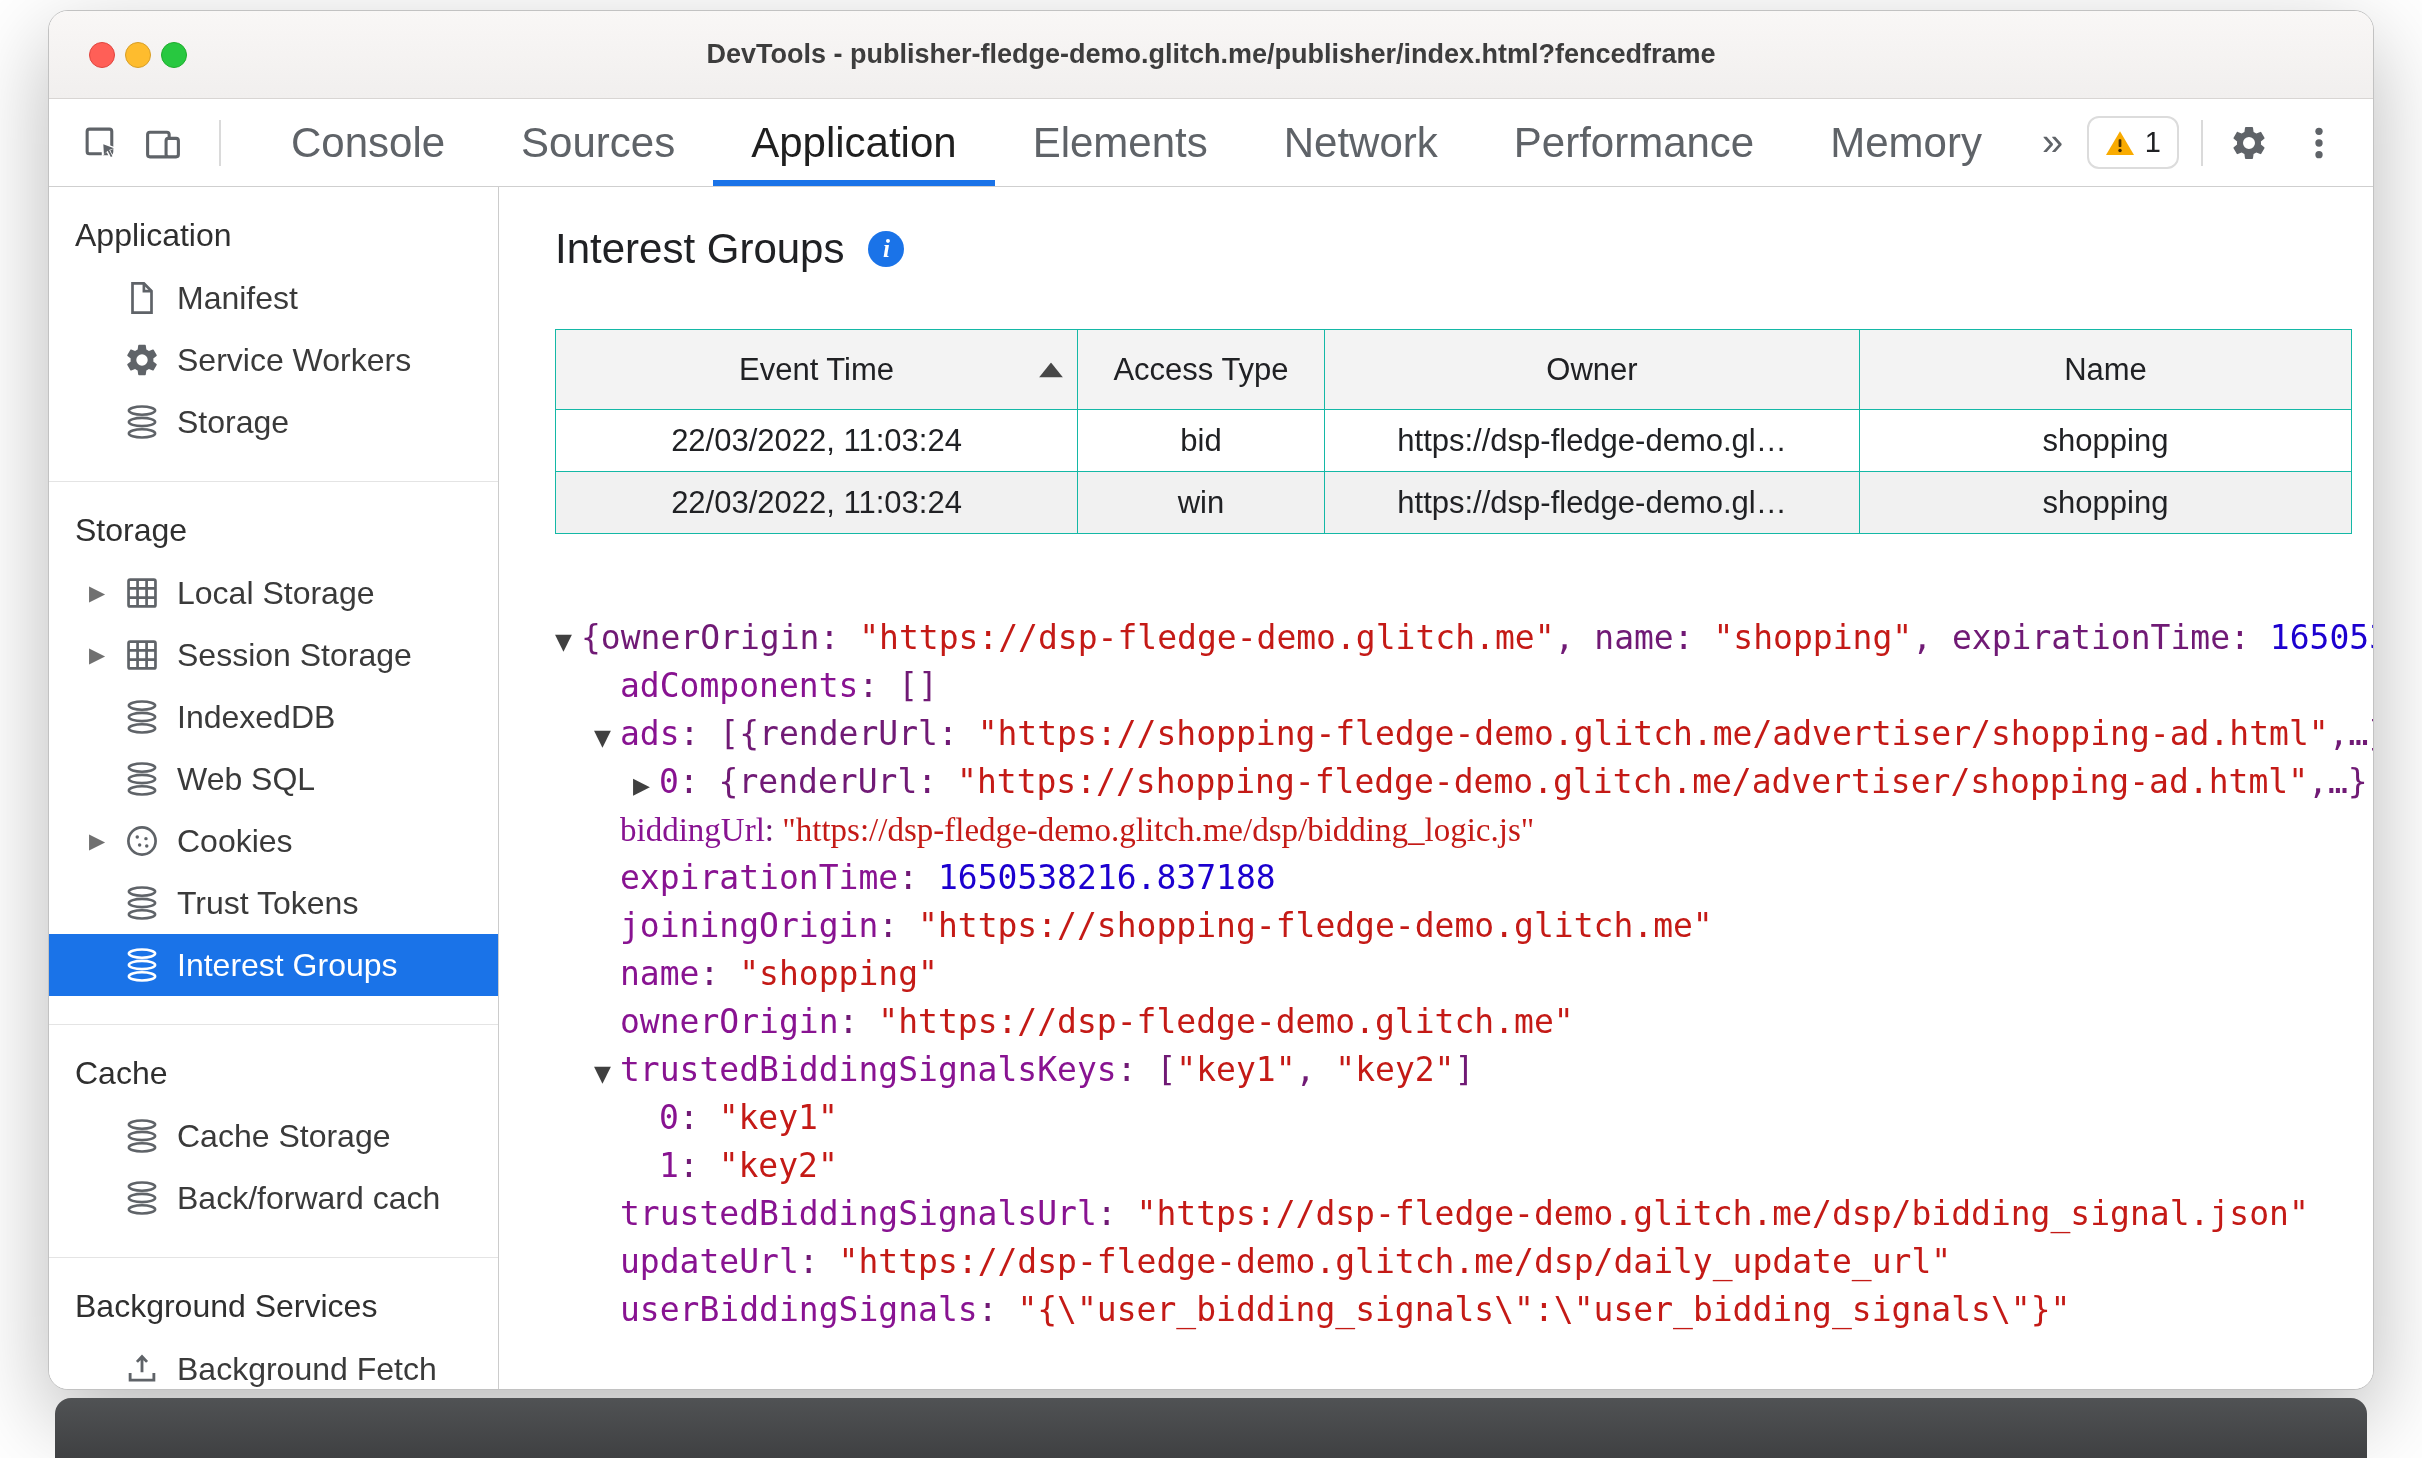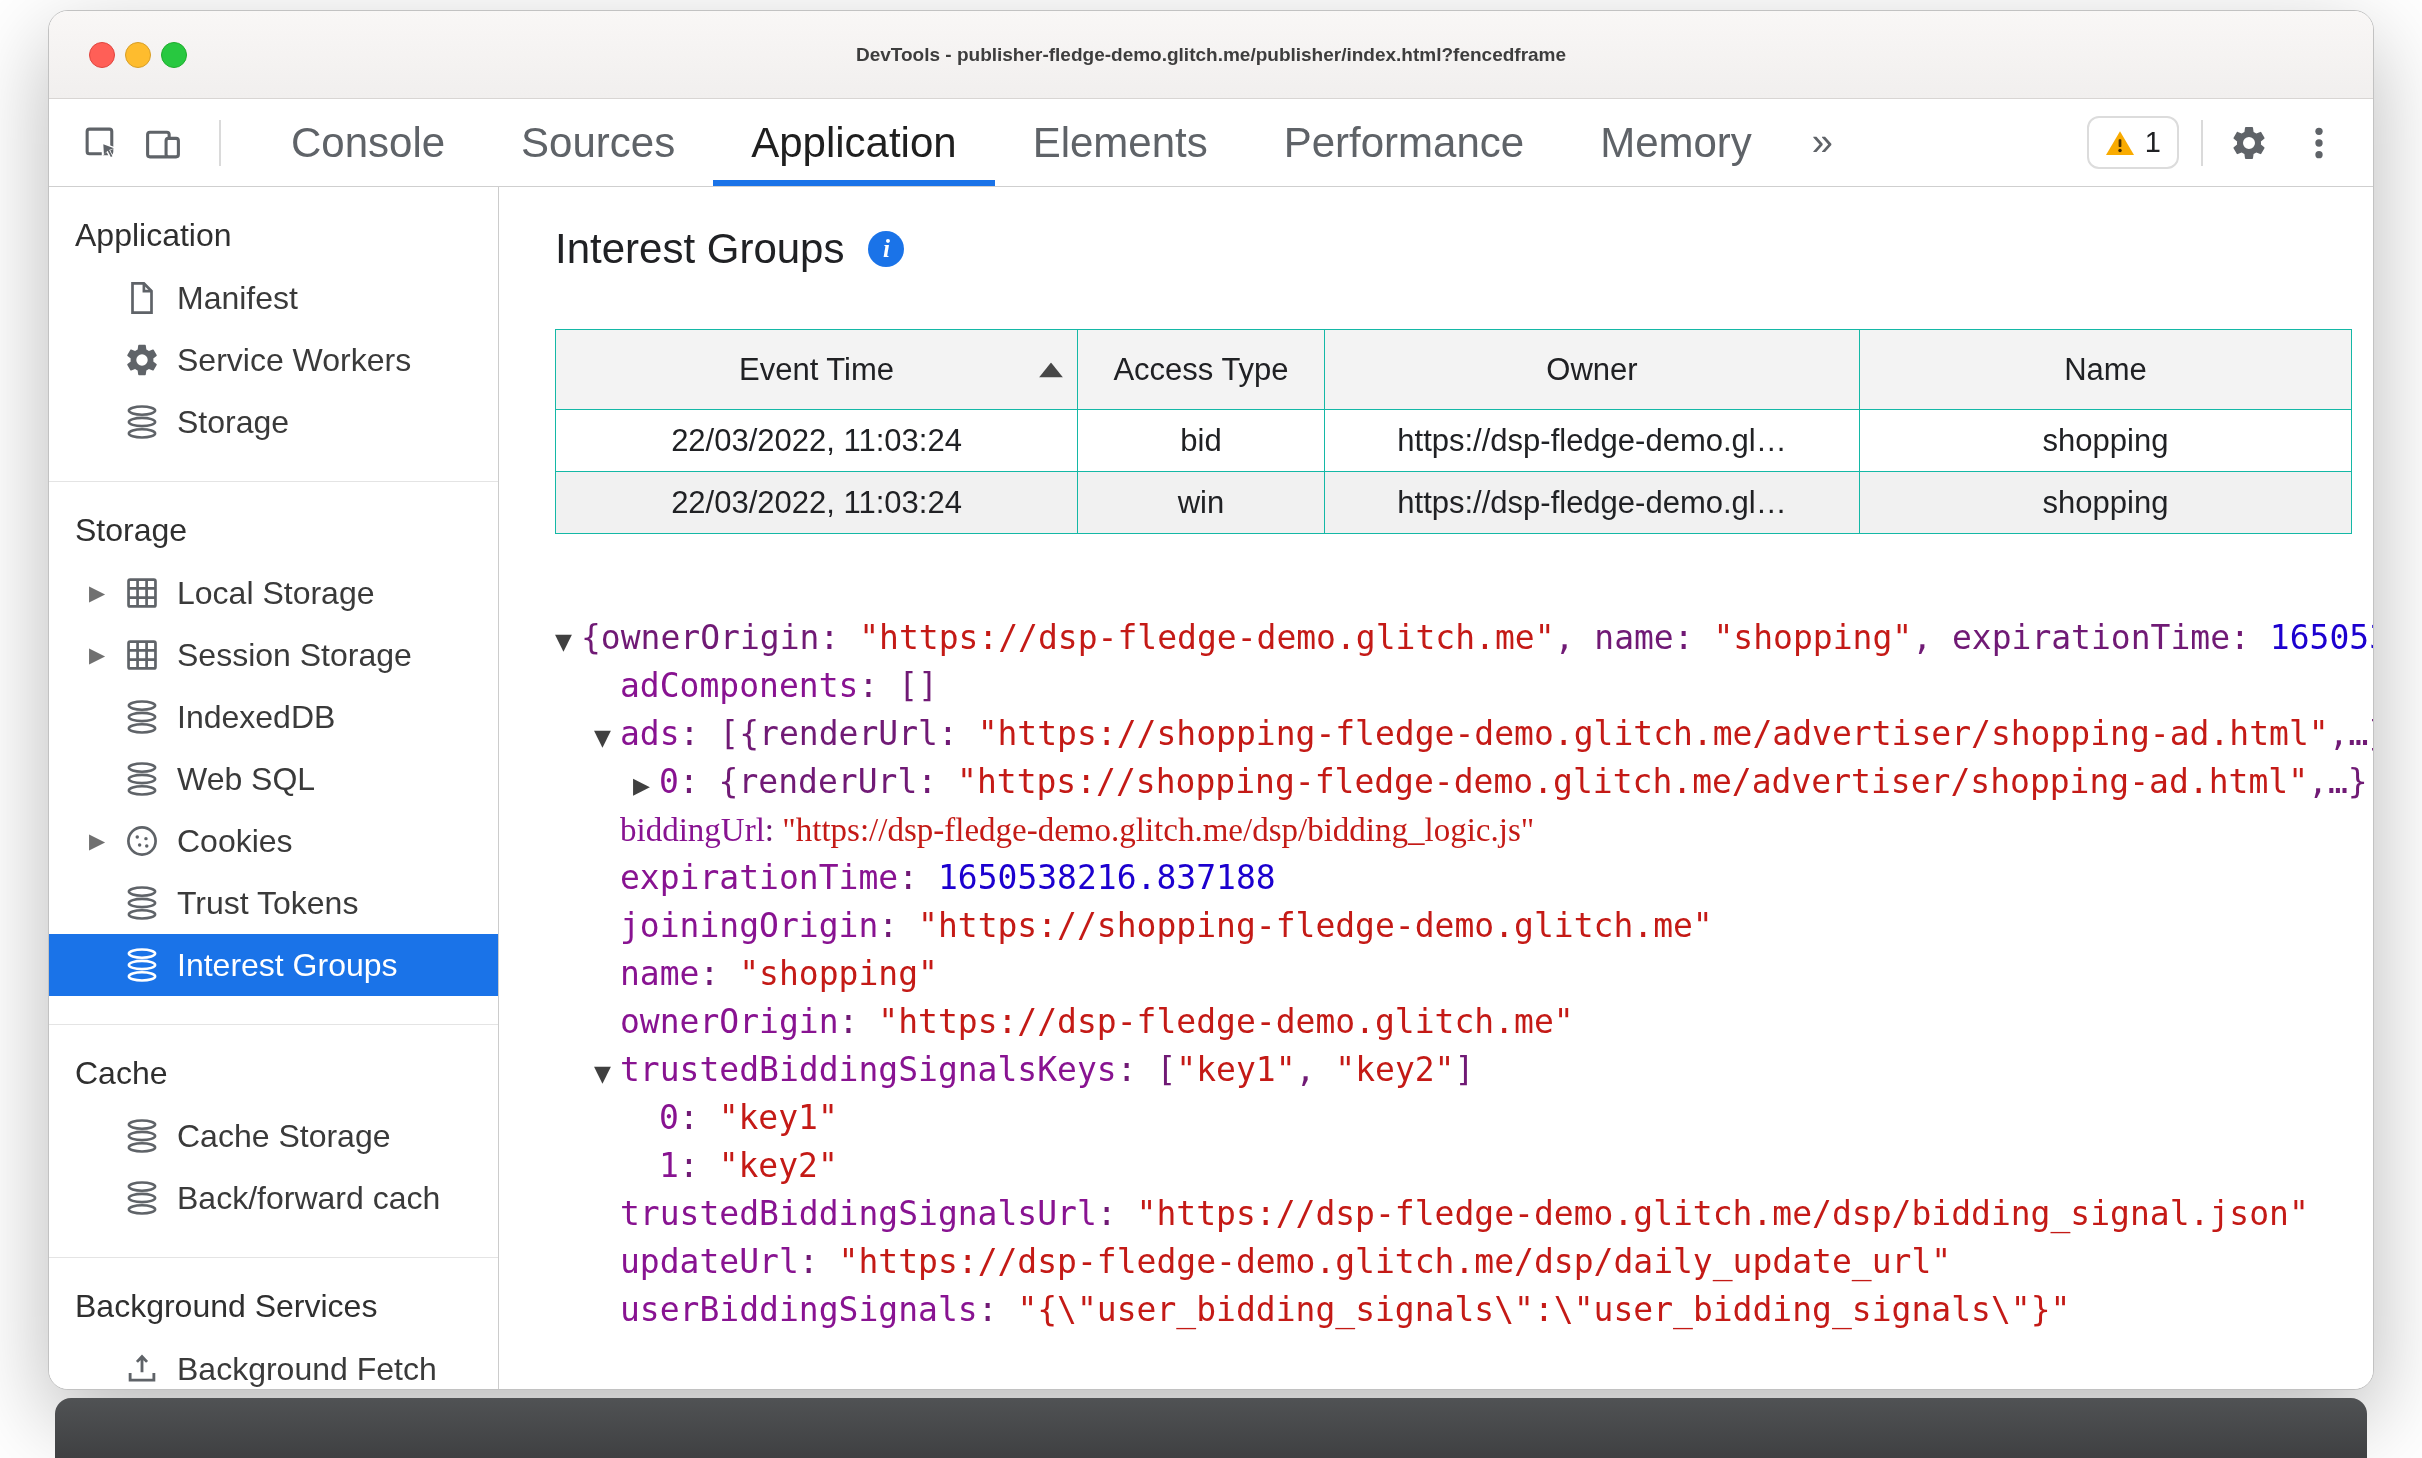--- a/index.html
+++ b/index.html
@@ -13,21 +13,21 @@
             display:flex; flex-direction:column; }
 
   .titlebar { flex:0 0 88px; background:linear-gradient(#f9f7f6,#f1efee);
               border-bottom:1px solid #d8d5d3; position:relative;
               display:flex; align-items:center; justify-content:center; }
   .traffic { position:absolute; left:40px; display:flex; gap:10px; }
   .light { width:26px; height:26px; border-radius:50%; display:inline-block; }
   .light.red    { background:#ff5f57; border:1px solid #e0443e; }
   .light.yellow { background:#febc2e; border:1px solid #d89e24; }
   .light.green  { background:#28c840; border:1px solid #1dad2b; }
-  .title-text { font-size:19px; font-weight:700; color:#3d3d3d; }
+  .title-text { font-size:27px; font-weight:700; color:#3d3d3d; }
 
   
   .toolbar { flex:0 0 88px; display:flex; align-items:stretch; background:#fff;
              border-bottom:1px solid #cfcfcf; position:relative; }
   .tb-btn { align-self:center; width:48px; height:56px; display:flex;
             align-items:center; justify-content:center; color:#5f6368; }
   .tb-btn svg { width:40px; height:40px; display:block; }
   .tb-btn.inspect { margin-left:28px; }
   .tb-btn.device  { margin-left:14px; }
   .tb-sep { width:2px; background:#dadada; height:46px; align-self:center; margin:0 32px; }
@@ -121,20 +121,21 @@
           <rect x="3" y="6" width="14" height="16" rx="1.5"></rect>
           <rect x="15" y="10" width="8" height="12" rx="1.5" fill="#fff"></rect>
         </svg>
     </div>
     <div class="tb-sep"></div>
     <div class="tabs">
         <div class="tab">Console</div>
         <div class="tab">Sources</div>
         <div class="tab active">Application</div>
         <div class="tab">Elements</div>
+        <div class="tab">Network</div>
         <div class="tab">Performance</div>
         <div class="tab">Memory</div>
       </div>
     <div class="chevron">»</div>
     <div class="tb-right">
       <div class="warn-badge">
         <svg viewBox="0 0 24 24">
             <path d="M12 2.5L23.2 21.5H.8z" fill="#f9ab00"></path>
             <rect x="10.9" y="9" width="2.2" height="6.2" rx="0.6" fill="#4a3000"></rect>
             <circle cx="12" cy="18" r="1.4" fill="#4a3000"></circle>

